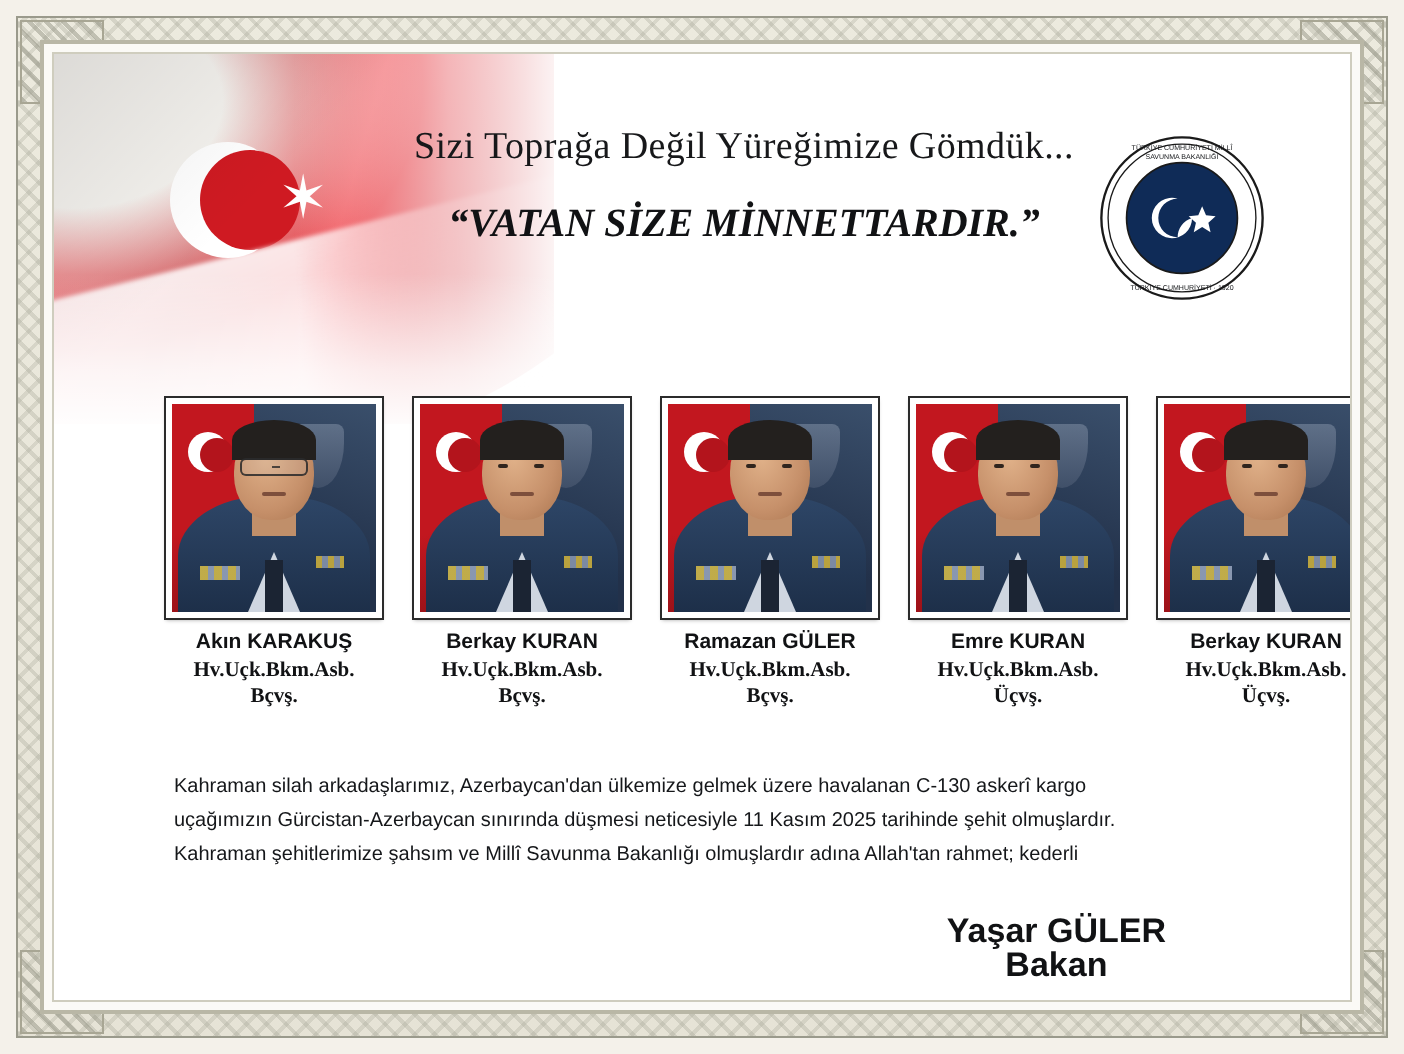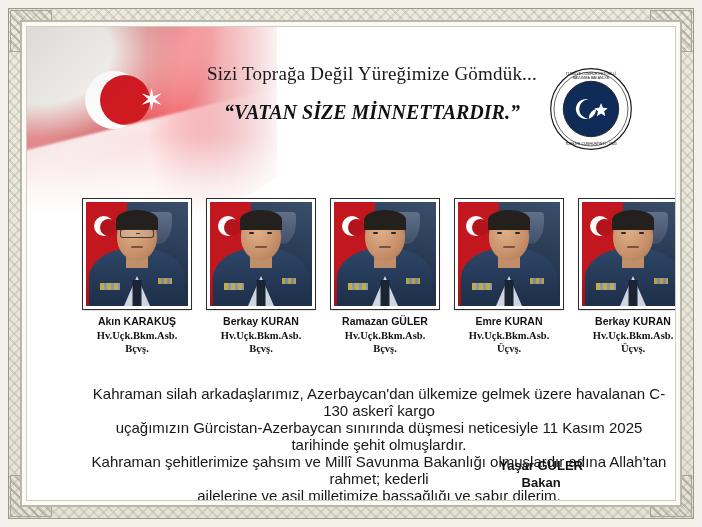--- a/index.html
+++ b/index.html
@@ -281,33 +281,32 @@
     color: #111214;
     line-height: 13.5px;
   }
   .rank-line { font-weight: bold; font-family: Liberation Serif, serif; }
 
   
   .body-text {
     position: absolute;
     left: 60px; top: 358px;
     width: 584px;
-    text-align: center;
-    font-size: 15px;
+    font-size: 10px;
     line-height: 17px;
     color: #15171a;
   }
   .body-text p { margin: 0; }
 
   
   .signature {
     position: absolute;
     right: 92px; top: 430px;
     text-align: center;
-    font-size: 13px;
+    font-size: 17px;
     font-weight: bold;
     color: #111214;
     line-height: 17px;
   }
 </style>
 </head>
 <body>
 
 <div id="poster">
 
@@ -473,21 +472,20 @@
           <div class="rank-line">Üçvş.</div>
         </div>
       </div>
 
     </div>
 
     <div class="body-text">
       <p>Kahraman silah arkadaşlarımız, Azerbaycan'dan ülkemize gelmek üzere havalanan C-130 askerî kargo</p>
       <p>uçağımızın Gürcistan-Azerbaycan sınırında düşmesi neticesiyle 11 Kasım 2025 tarihinde şehit olmuşlardır.</p>
       <p>Kahraman şehitlerimize şahsım ve Millî Savunma Bakanlığı olmuşlardır adına Allah'tan rahmet; kederli</p>
-      <p>ailelerine ve asil milletimize başsağlığı ve sabır dilerim.</p>
     </div>
 
     <div class="signature">
       <div>Yaşar GÜLER</div>
       <div>Bakan</div>
     </div>
 
   </div>
 </div>
 

